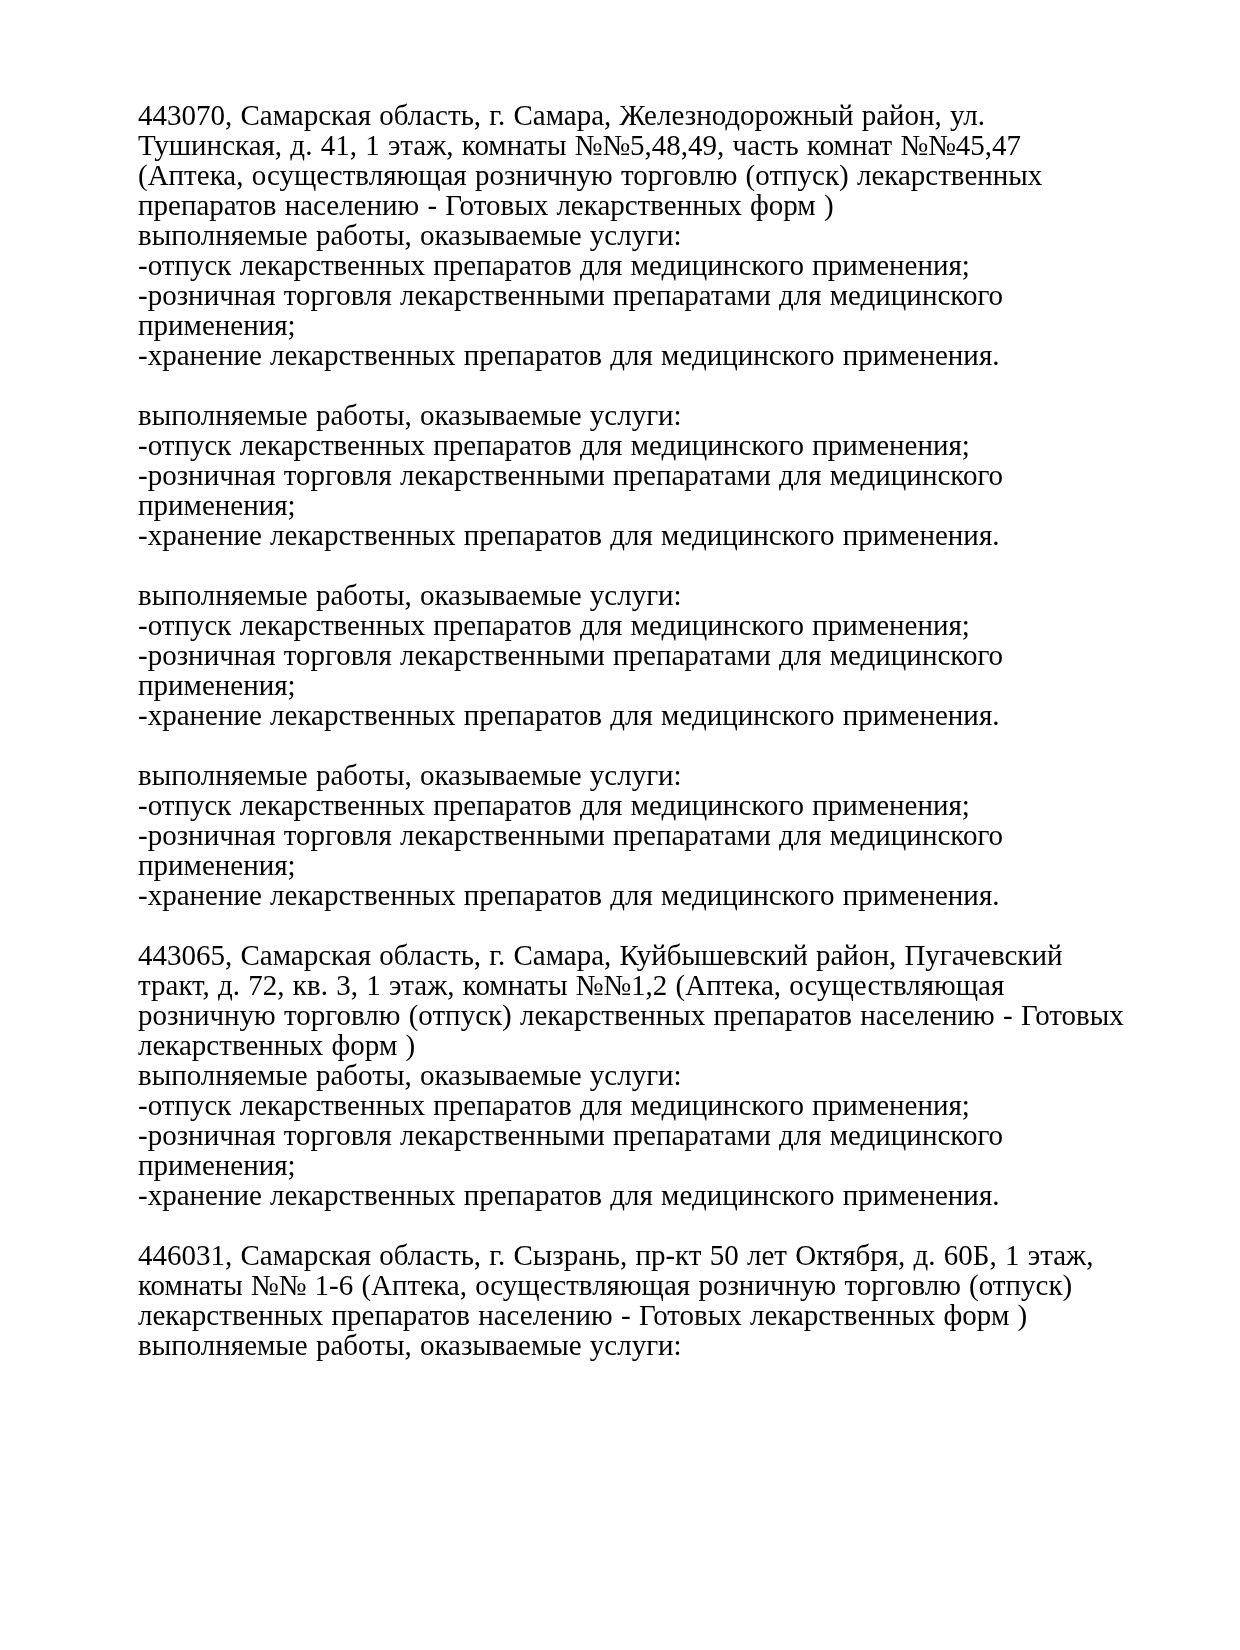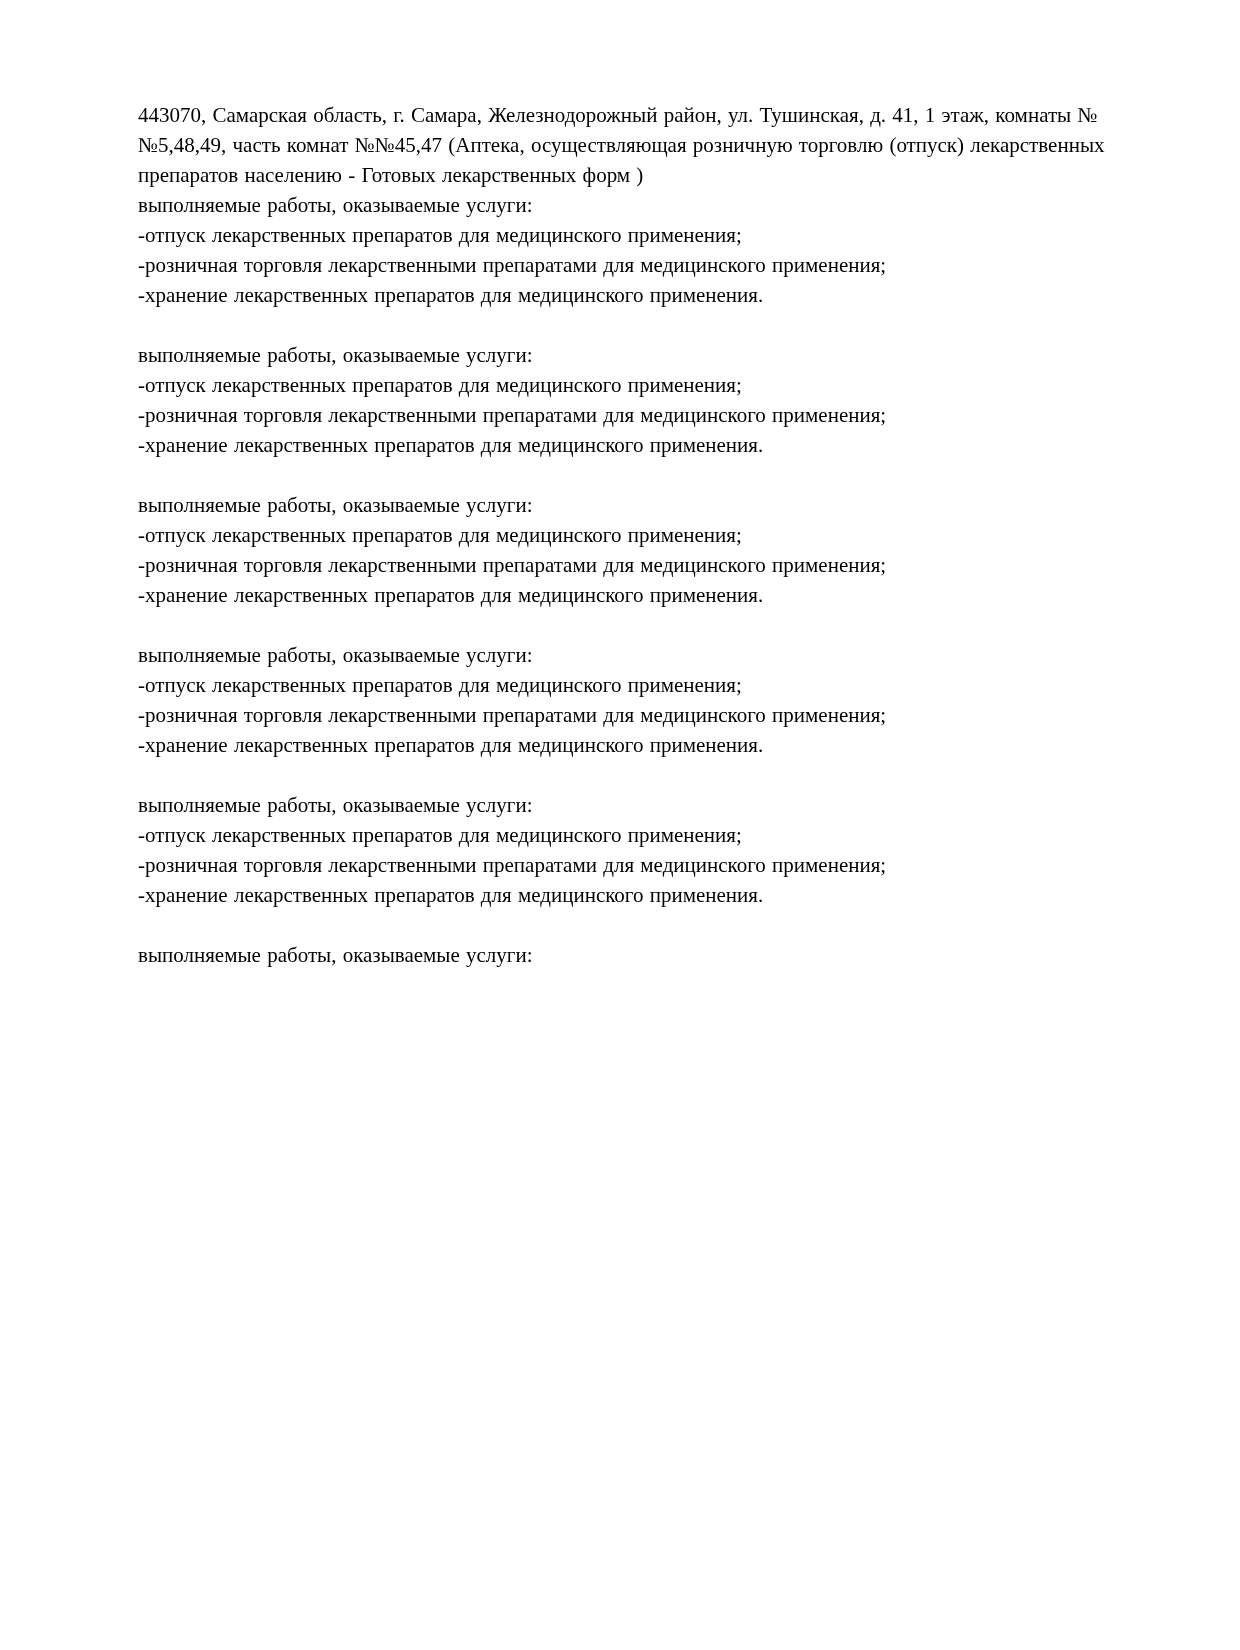--- a/index.html
+++ b/index.html
@@ -14,21 +14,21 @@
     background: #ffffff;
     box-sizing: border-box;
     overflow: hidden;
   }
   .doc-text {
     position: absolute;
     left: 138px;
     top: 100px;
     width: 994px;
     font-family: "Liberation Serif", "DejaVu Serif", serif;
-    font-size: 21px;
+    font-size: 29px;
     line-height: 30px;
     color: #000000;
     text-align: left;
   }
   .license-entry {
     margin: 0 0 30px 0;
   }
   .entry-address,
   .works-label,
   .service-item {
@@ -66,24 +66,26 @@
     </div>
 
     <div class="license-entry">
       <span class="works-label">выполняемые работы, оказываемые услуги:</span>
       <span class="service-item">-отпуск лекарственных препаратов для медицинского применения;</span>
       <span class="service-item">-розничная торговля лекарственными препаратами для медицинского применения;</span>
       <span class="service-item">-хранение лекарственных препаратов для медицинского применения.</span>
     </div>
 
     <div class="license-entry">
+      <span class="entry-address">443065, Самарская область, г. Самара, Куйбышевский район, Пугачевский тракт, д. 72, кв. 3, 1 этаж, комнаты №№1,2 (Аптека, осуществляющая розничную торговлю (отпуск) лекарственных препаратов населению - Готовых лекарственных форм )</span>
       <span class="works-label">выполняемые работы, оказываемые услуги:</span>
       <span class="service-item">-отпуск лекарственных препаратов для медицинского применения;</span>
       <span class="service-item">-розничная торговля лекарственными препаратами для медицинского применения;</span>
       <span class="service-item">-хранение лекарственных препаратов для медицинского применения.</span>
     </div>
 
     <div class="license-entry">
+      <span class="entry-address">446031, Самарская область, г. Сызрань, пр-кт 50 лет Октября, д. 60Б, 1 этаж, комнаты №№ 1-6 (Аптека, осуществляющая розничную торговлю (отпуск) лекарственных препаратов населению - Готовых лекарственных форм )</span>
       <span class="works-label">выполняемые работы, оказываемые услуги:</span>
     </div>
 
   </div>
 </div>
 
 </body></html>

